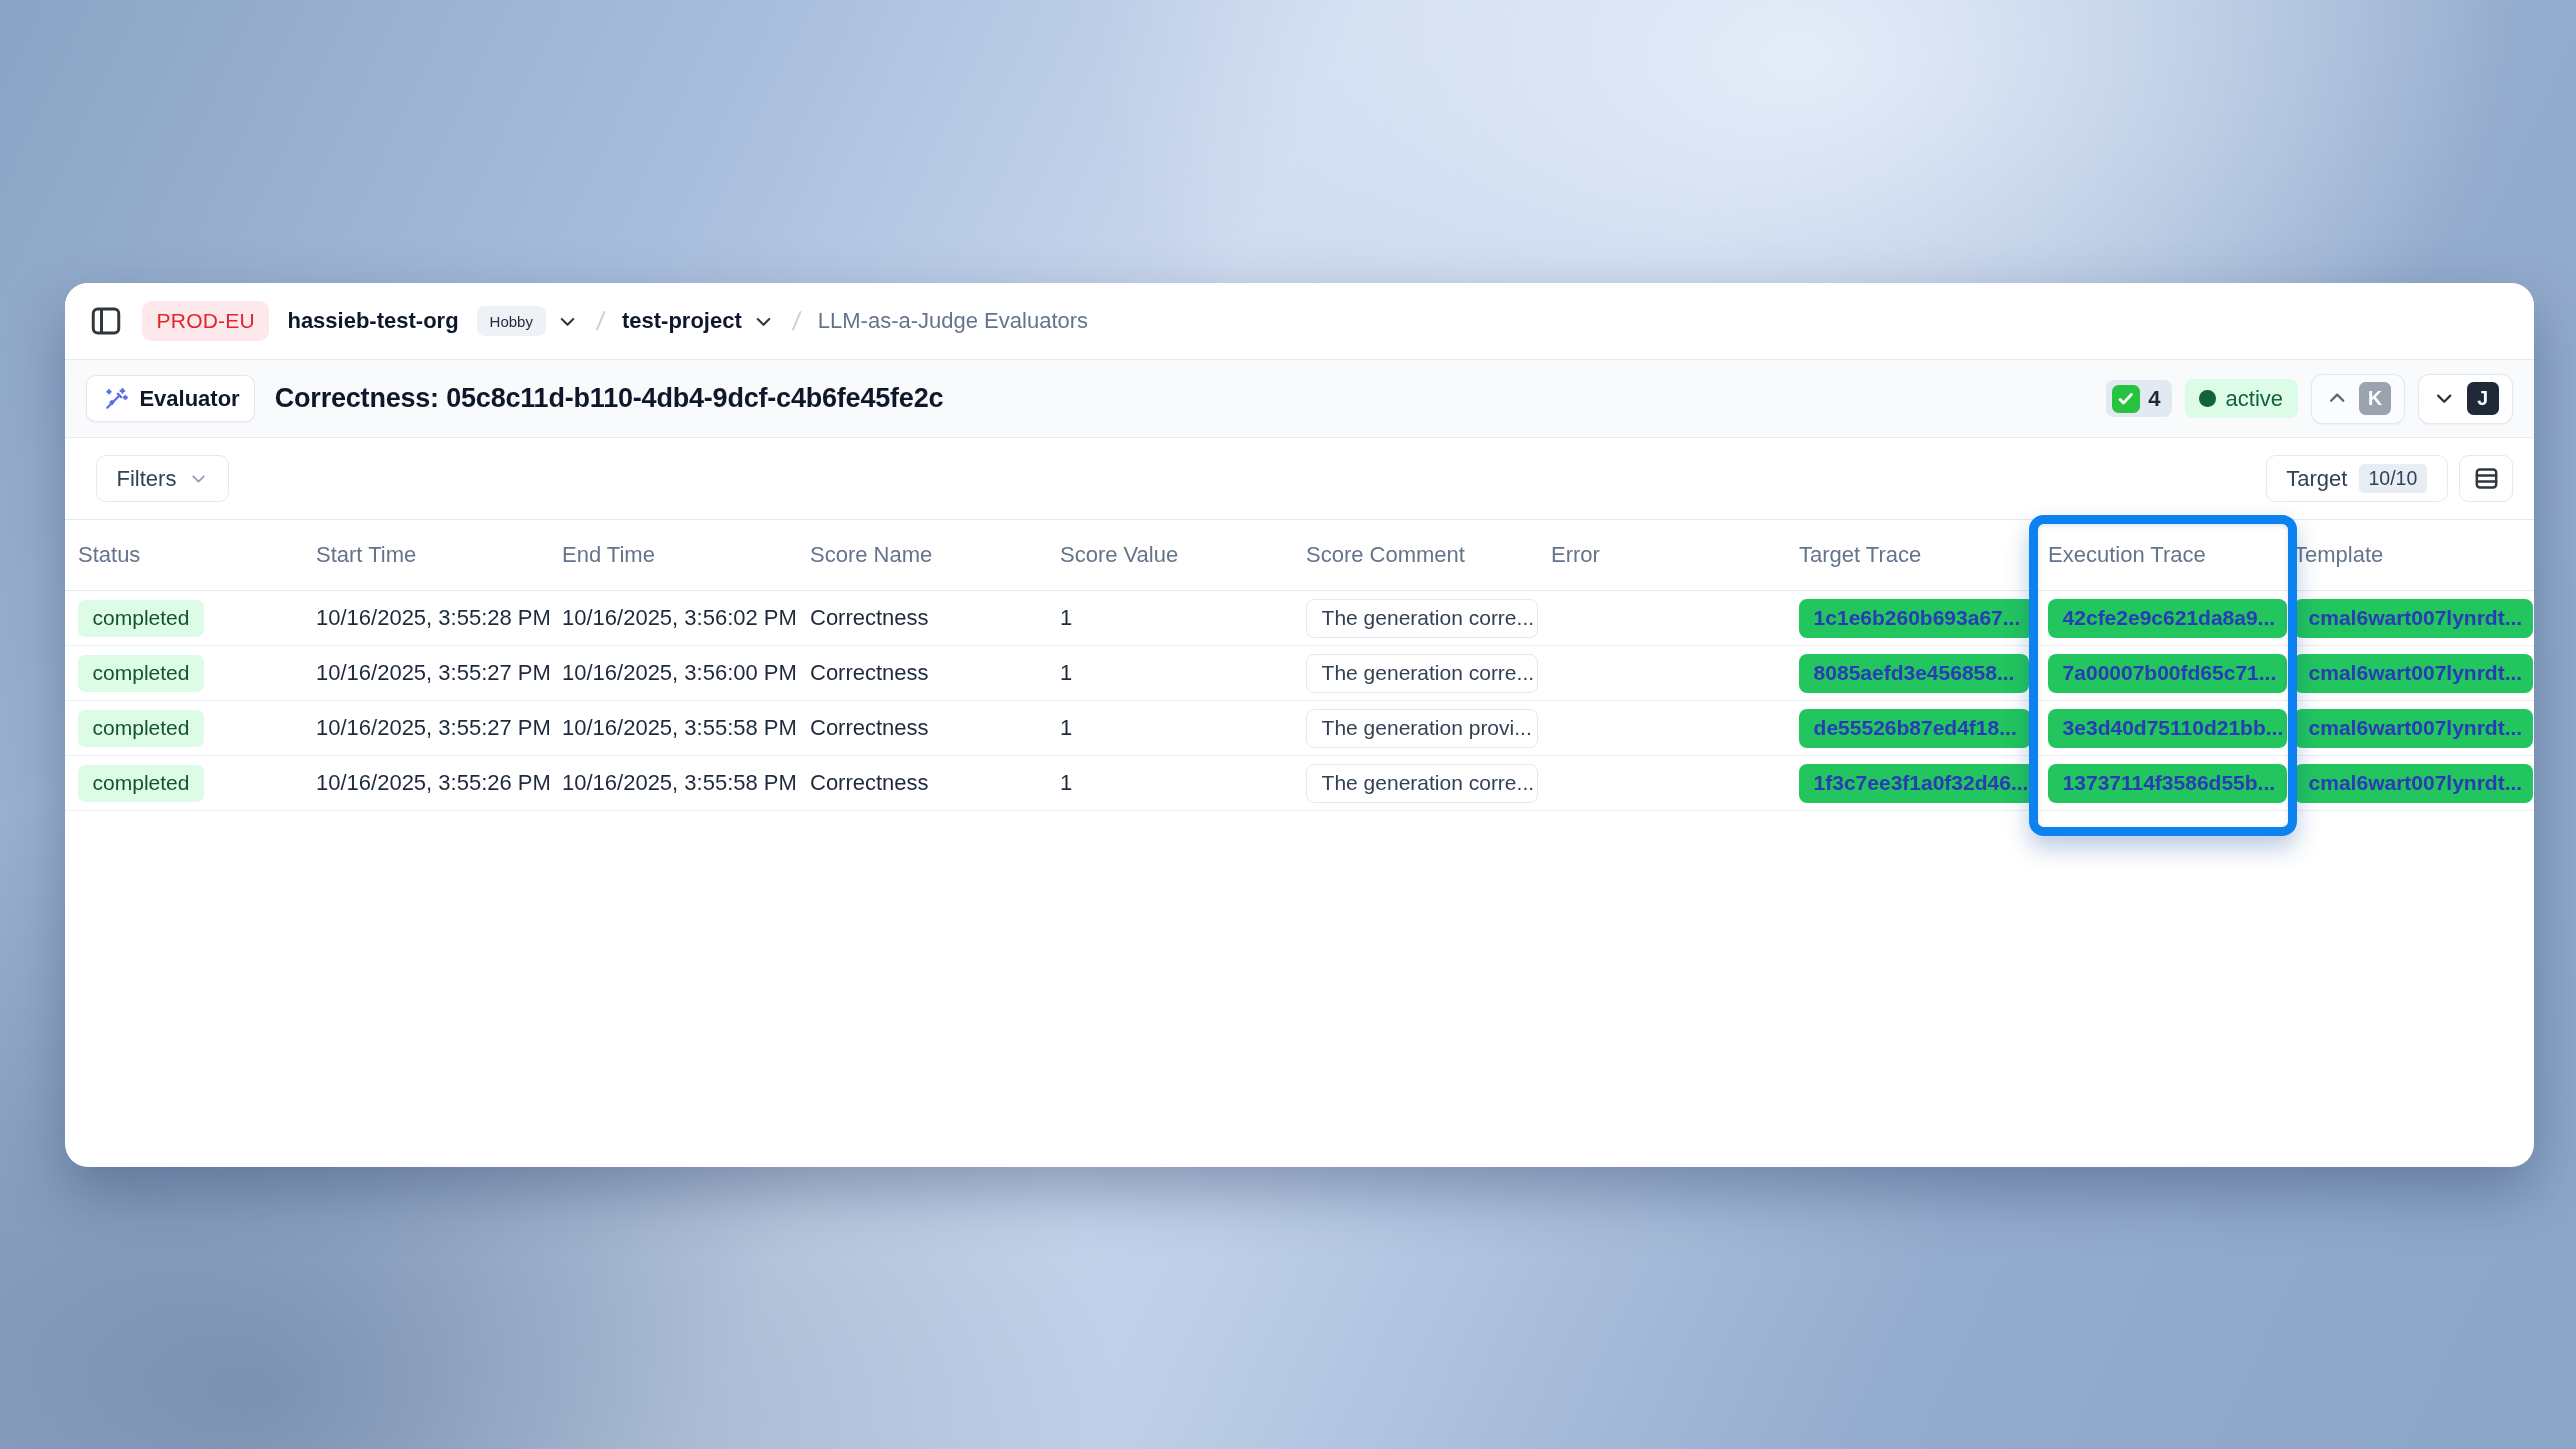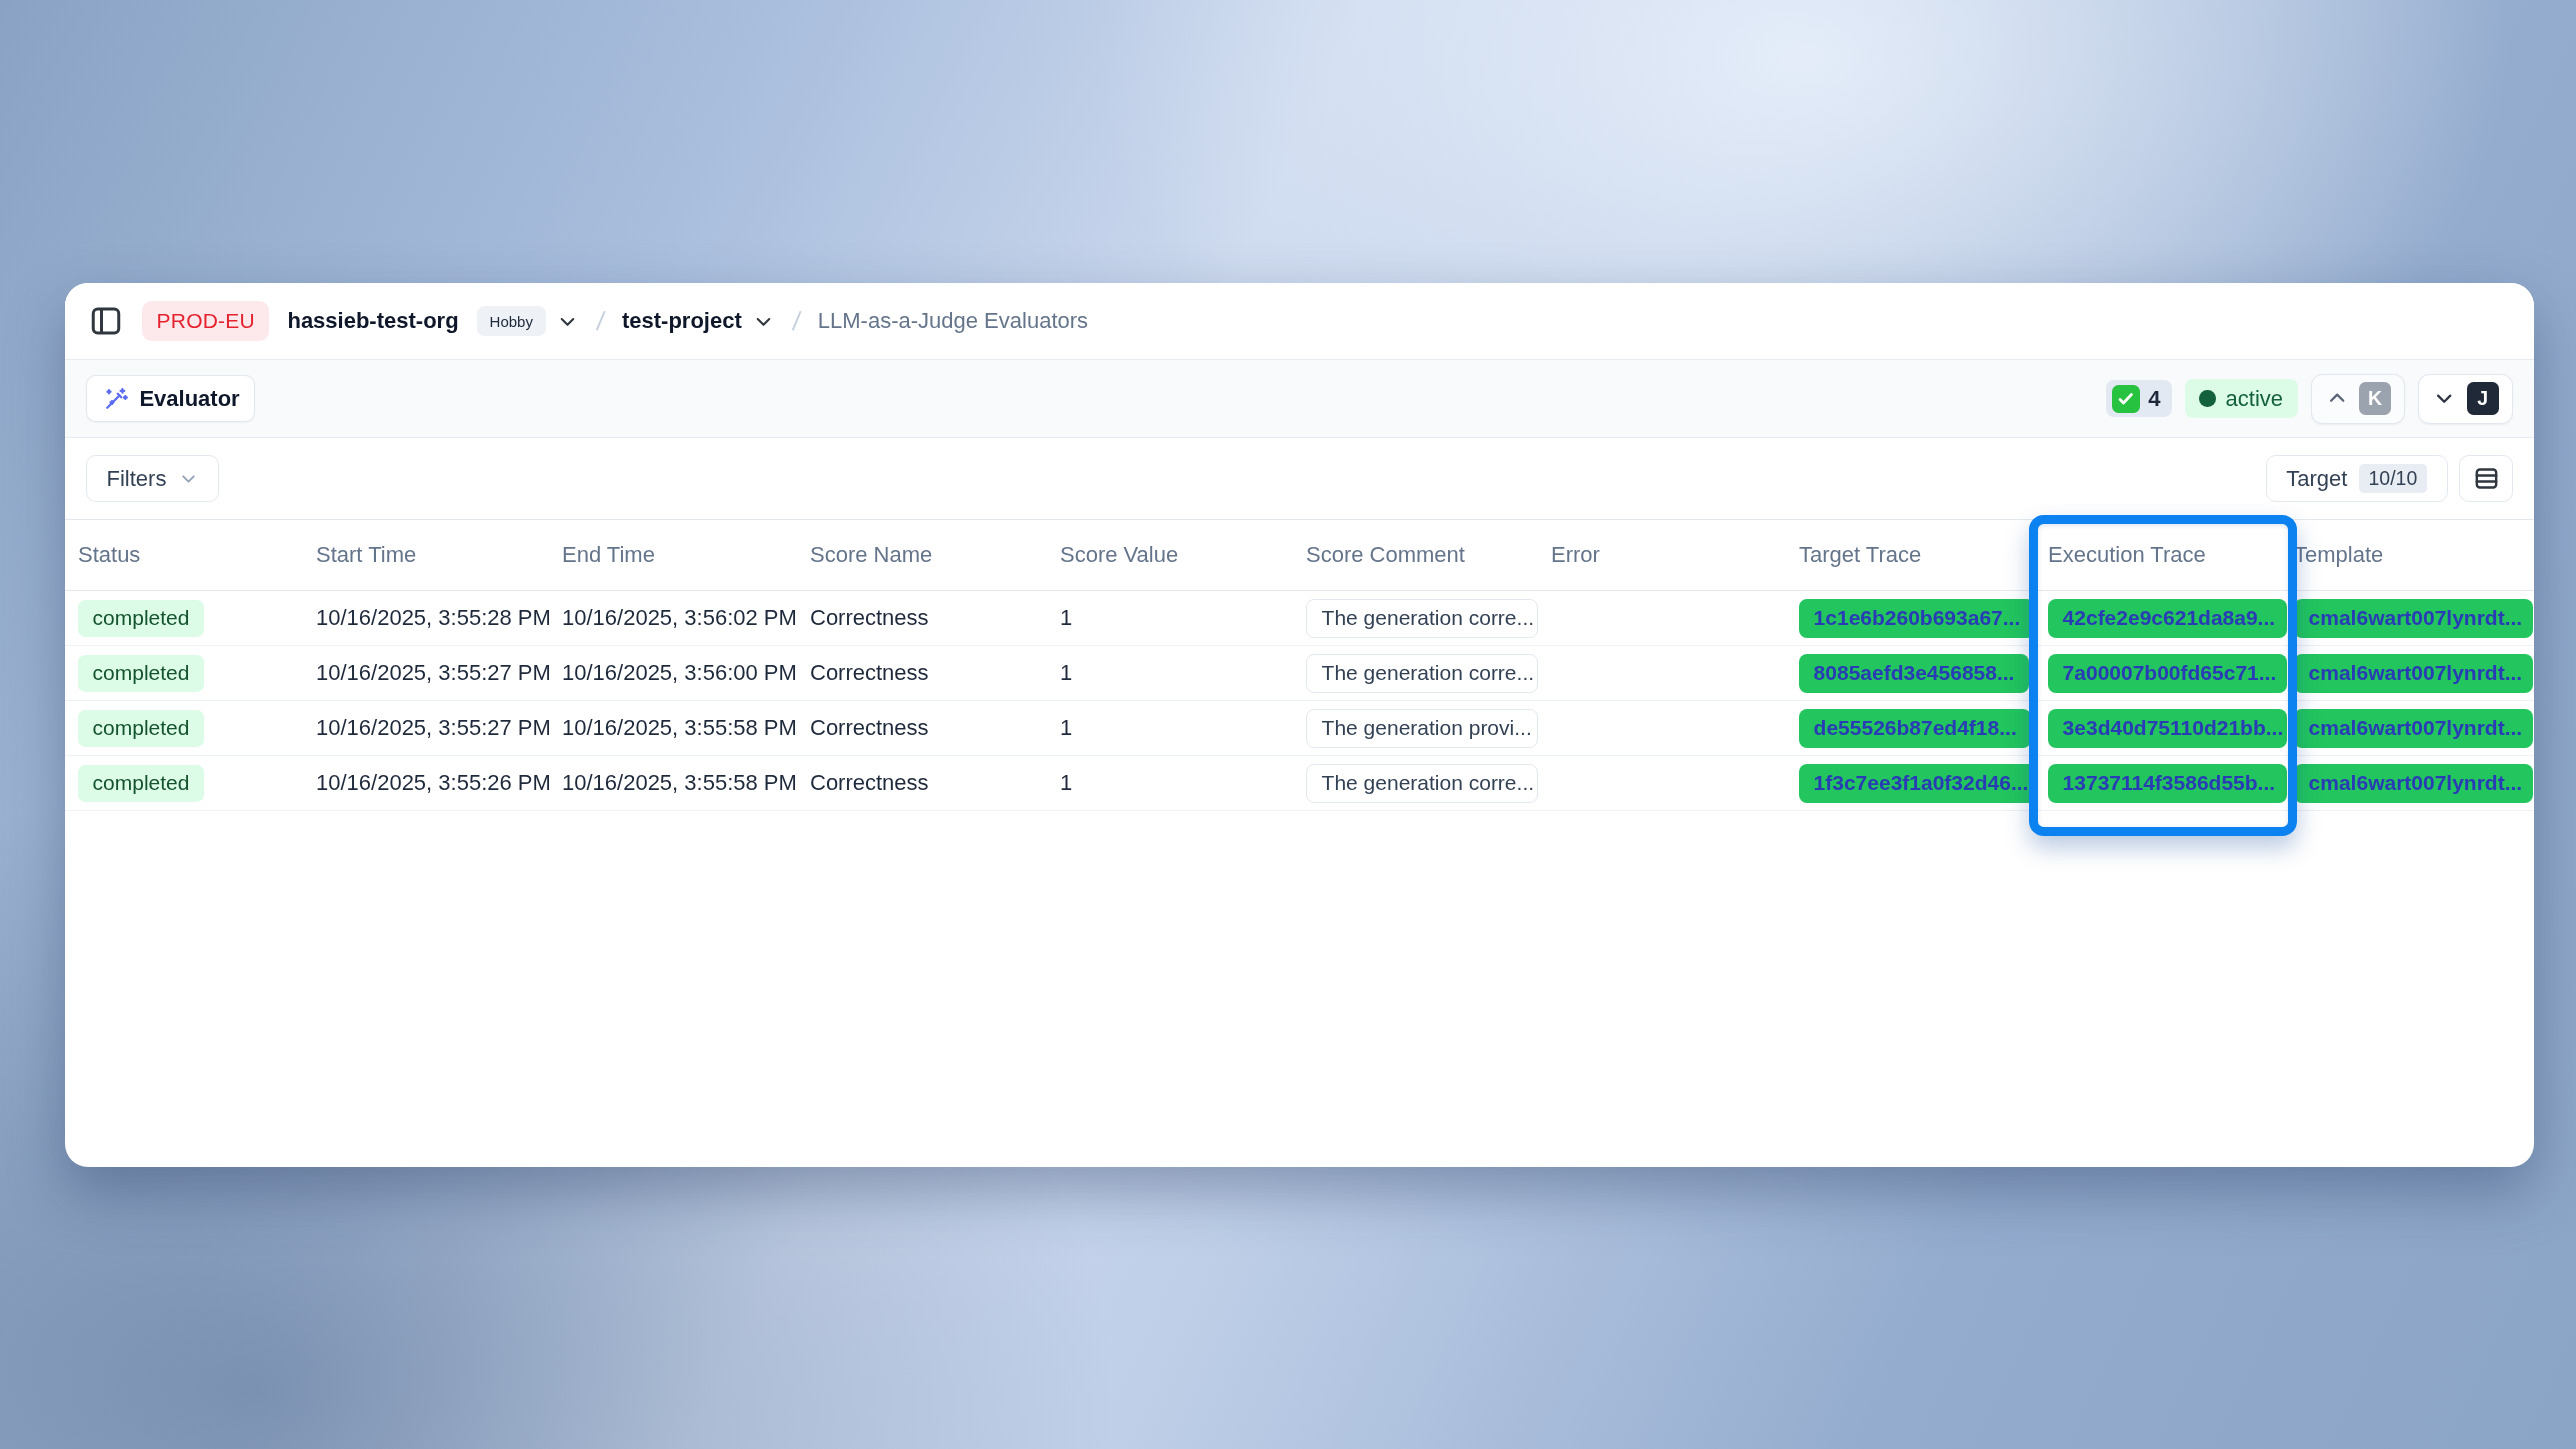--- a/index.html
+++ b/index.html
@@ -41,21 +41,21 @@
   .nav-btn { display:inline-flex; align-items:center; gap:9.8px; height:50px; padding:0 13px; background:#fff;
     border:0.8px solid #e2e8f0; border-radius:11.4px; cursor:pointer; box-shadow:0 0.8px 1.6px rgba(15,23,42,.05); }
   .nav-btn.prev { background:#fbfcfd; }
   .key-badge { width:32.5px; height:32.5px; border-radius:6.5px; display:flex; align-items:center; justify-content:center;
     font-size:19.5px; font-weight:600; color:#fff; }
   .key-badge.k { background:#9aa3ae; }
   .key-badge.j { background:#1f2937; }
   
   .toolbar { height:81px; display:flex; align-items:center; padding:0 21px; background:#fff; }
   .btn { display:inline-flex; align-items:center; gap:11.4px; height:47px; padding:0 19.5px; background:#fff;
-    border:0.8px solid #e2e8f0; border-radius:9.8px; font-size:22px; font-weight:500; color:#334155; cursor:pointer; }
+    border:0.8px solid #e2e8f0; border-radius:9.8px; font-size:22px; font-weight:500; color:#334155; cursor:pointer;margin-left:10px; }
   .toolbar-right { margin-left:auto; display:flex; align-items:center; gap:11.4px; }
   .cnt-badge { background:#e8edf3; border-radius:5px; padding:3.3px 9.8px; font-size:19.5px; font-weight:500; color:#334155; }
   .icon-btn { width:54px; height:47px; display:flex; align-items:center; justify-content:center;
     background:#fff; border:0.8px solid #e2e8f0; border-radius:9.8px; cursor:pointer; }
   
   .grid { display:grid; grid-template-columns:238px 246px 248px 250px 246px 245px 248px 249px 246px 1fr;
     padding-left:13px; align-items:center; }
   .thead { height:72px; border-top:0.8px solid #e5e9ef; border-bottom:0.8px solid #e5e9ef; }
   .th { font-size:22px; font-weight:500; color:#64748b; white-space:nowrap; overflow:hidden; }
   .trow { height:55px; border-bottom:0.8px solid #edf0f4; background:#fff; }
@@ -114,20 +114,21 @@
             <path d="M4.5 19.5L15 9"></path>
             <path d="M13.5 7.5l3 3"></path>
             <path d="M17.5 3.5v3M16 5h3"></path>
             <path d="M20 9.5v2.4M18.8 10.7h2.4"></path>
             <path d="M6 4.5v2.6M4.7 5.8h2.6"></path>
             <path d="M8.5 13.8v2.4M7.3 15h2.4"></path>
           </svg>
       </span>
       <span>Evaluator</span>
     </span>
+    <span class="page-title">Correctness: 05c8c11d-b110-4db4-9dcf-c4b6fe45fe2c</span>
     <span class="titlebar-right">
       <span class="count-badge">
         <span class="check-sq">
           <svg width="19.5" height="19.5" viewBox="0 0 24 24" fill="none" stroke="#ffffff" stroke-width="3.4" stroke-linecap="round" stroke-linejoin="round">
               <path d="M5 13l4.2 4.2L19 6.8"></path>
             </svg>
         </span>
         <span>4</span>
       </span>
       <span class="active-badge">

